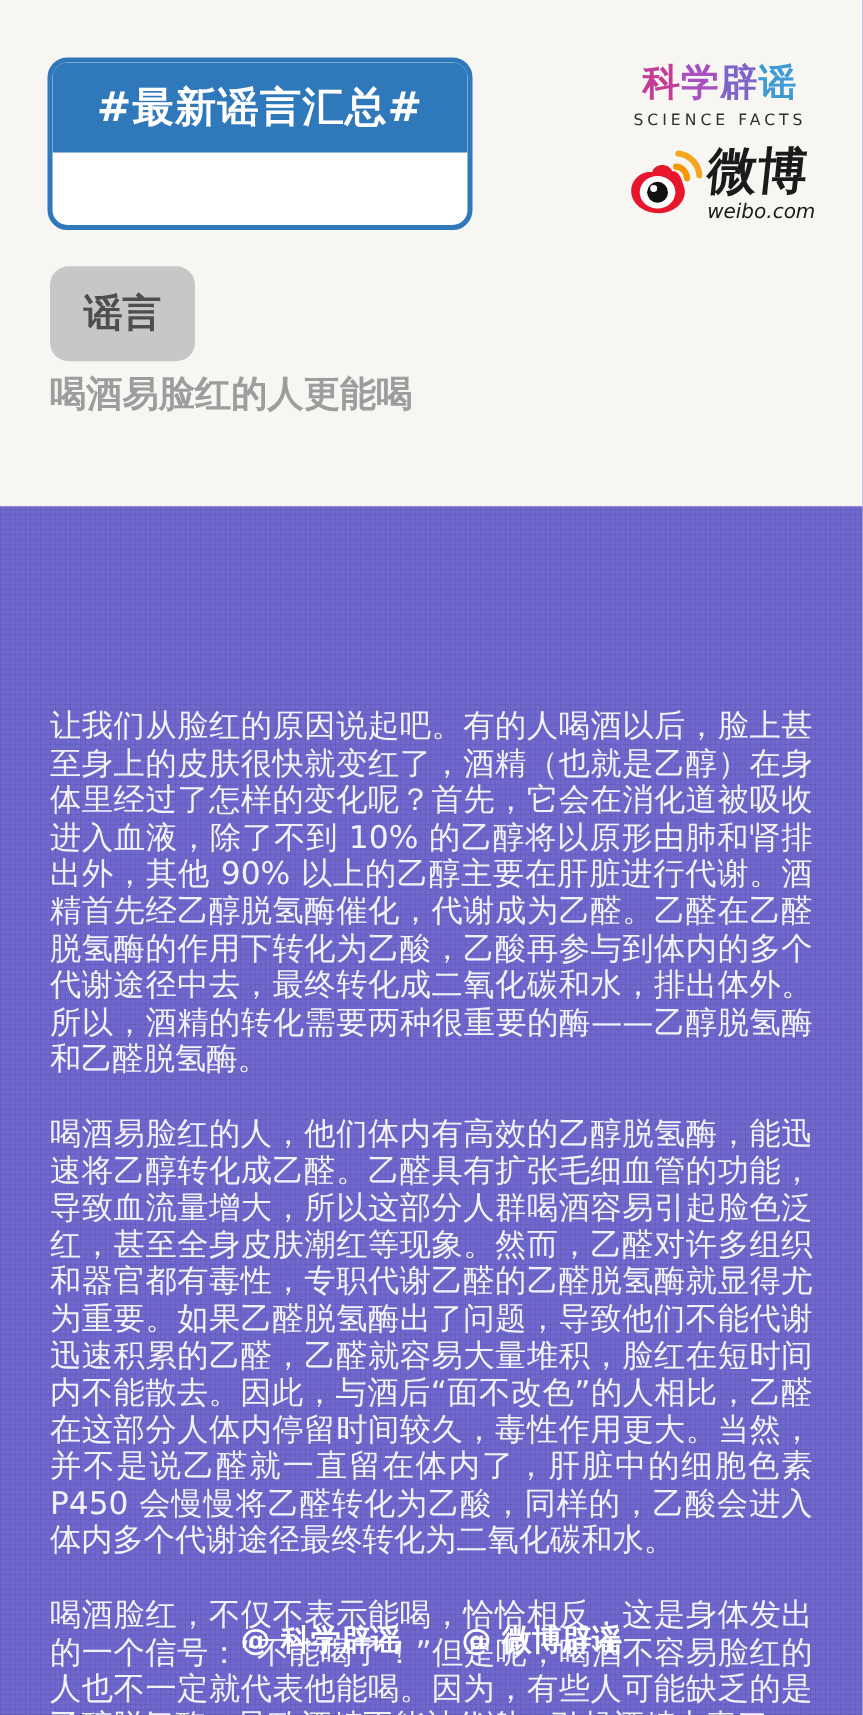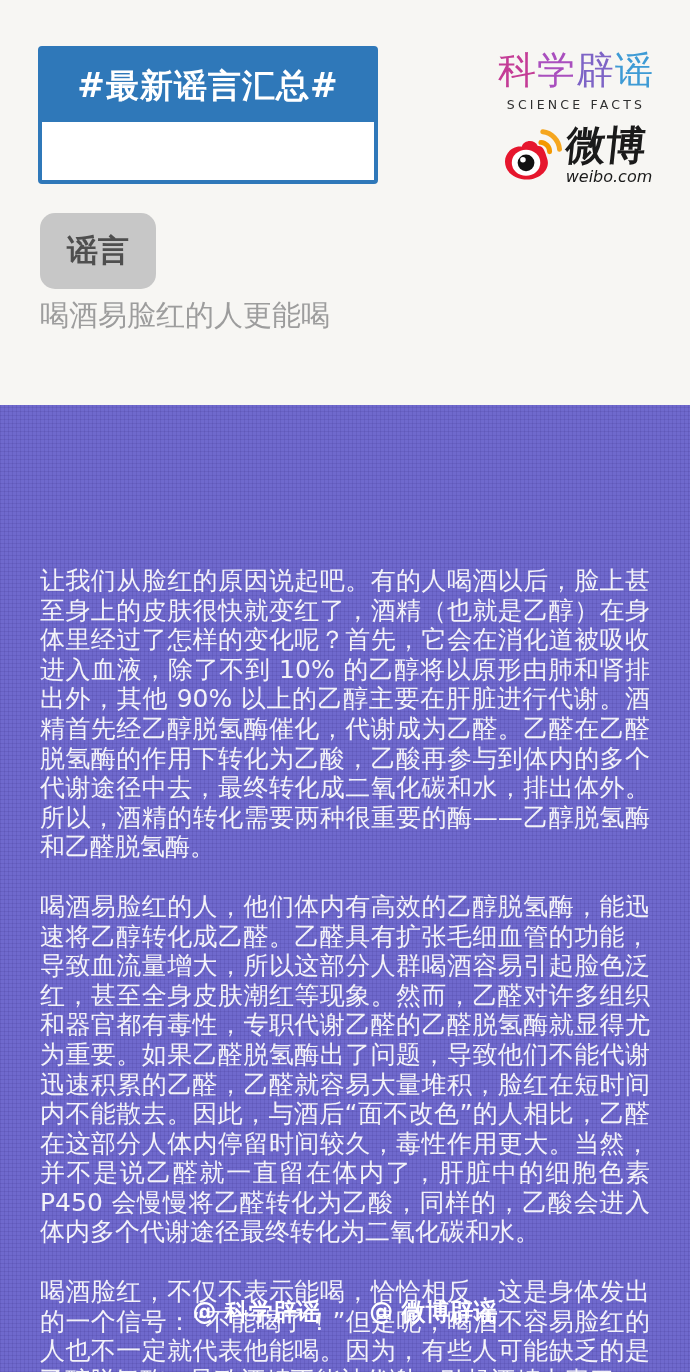--- a/index.html
+++ b/index.html
@@ -9,51 +9,51 @@
     background:#f7f6f3;
     position:relative;overflow:hidden;
   }
   .canvas{position:relative;width:690px;height:1372px;}
 
   
   .top-section{position:relative;width:690px;height:405px;background:#f7f6f3;}
 
   .topic-box{
     position:absolute;left:38px;top:46px;width:340px;
-    border:4px solid #2f78b9;border-radius:4px;overflow:hidden;
+    border:4px solid #2f78b9;border-radius:16px;overflow:hidden;
     background:#ffffff;box-sizing:border-box;height:138px;
   }
   .topic-top{
     background:#2f78b9;color:#ffffff;
     font-size:33px;font-weight:800;text-align:center;
     height:72px;line-height:72px;letter-spacing:1px;white-space:nowrap;
   }
   .topic-bottom{
     color:#2f78b9;font-size:33px;font-weight:800;text-align:center;
     height:58px;line-height:58px;letter-spacing:1px;white-space:nowrap;
   }
 
   .brand-area{position:absolute;right:26px;top:50px;width:176px;text-align:center;}
-  .science-logo{font-size:38px;font-weight:400;letter-spacing:1px;line-height:1.1;white-space:nowrap;}
+  .science-logo{font-size:30px;font-weight:700;letter-spacing:1px;line-height:1.1;white-space:nowrap;}
   .science-tagline{font-size:12.5px;letter-spacing:3.2px;color:#2f2f2f;margin-top:5px;white-space:nowrap;}
   .weibo-row{display:flex;align-items:center;justify-content:center;margin-top:13px;}
   .weibo-icon{width:62px;height:62px;flex:0 0 auto;}
   .weibo-textcol{text-align:left;margin-left:4px;}
   .weibo-name{font-size:40px;font-weight:900;color:#1a1a1a;transform:skewX(-6deg);line-height:1;white-space:nowrap;}
   .weibo-domain{font-size:16px;font-style:italic;font-weight:400;color:#1a1a1a;margin-top:2px;white-space:nowrap;}
 
   .rumor-badge{
     position:absolute;left:40px;top:213px;
     background:#c7c7c7;color:#4e4e4e;
     font-size:31px;font-weight:800;
     padding:17px 27px;border-radius:15px;white-space:nowrap;
   }
   .rumor-statement{
     position:absolute;left:40px;top:296px;
-    color:#9d9d9d;font-size:29px;font-weight:400;white-space:nowrap;
+    color:#9d9d9d;font-size:29px;font-weight:700;white-space:nowrap;
   }
 
   
   .purple-section{
     position:absolute;left:0;top:405px;width:690px;height:967px;
     background-color:#6f69cd;
     background-image:
       repeating-linear-gradient(0deg, rgba(30,20,100,0.10) 0 1px, rgba(0,0,0,0) 1px 4px),
       repeating-linear-gradient(90deg, rgba(30,20,100,0.10) 0 1px, rgba(0,0,0,0) 1px 4px);
   }

